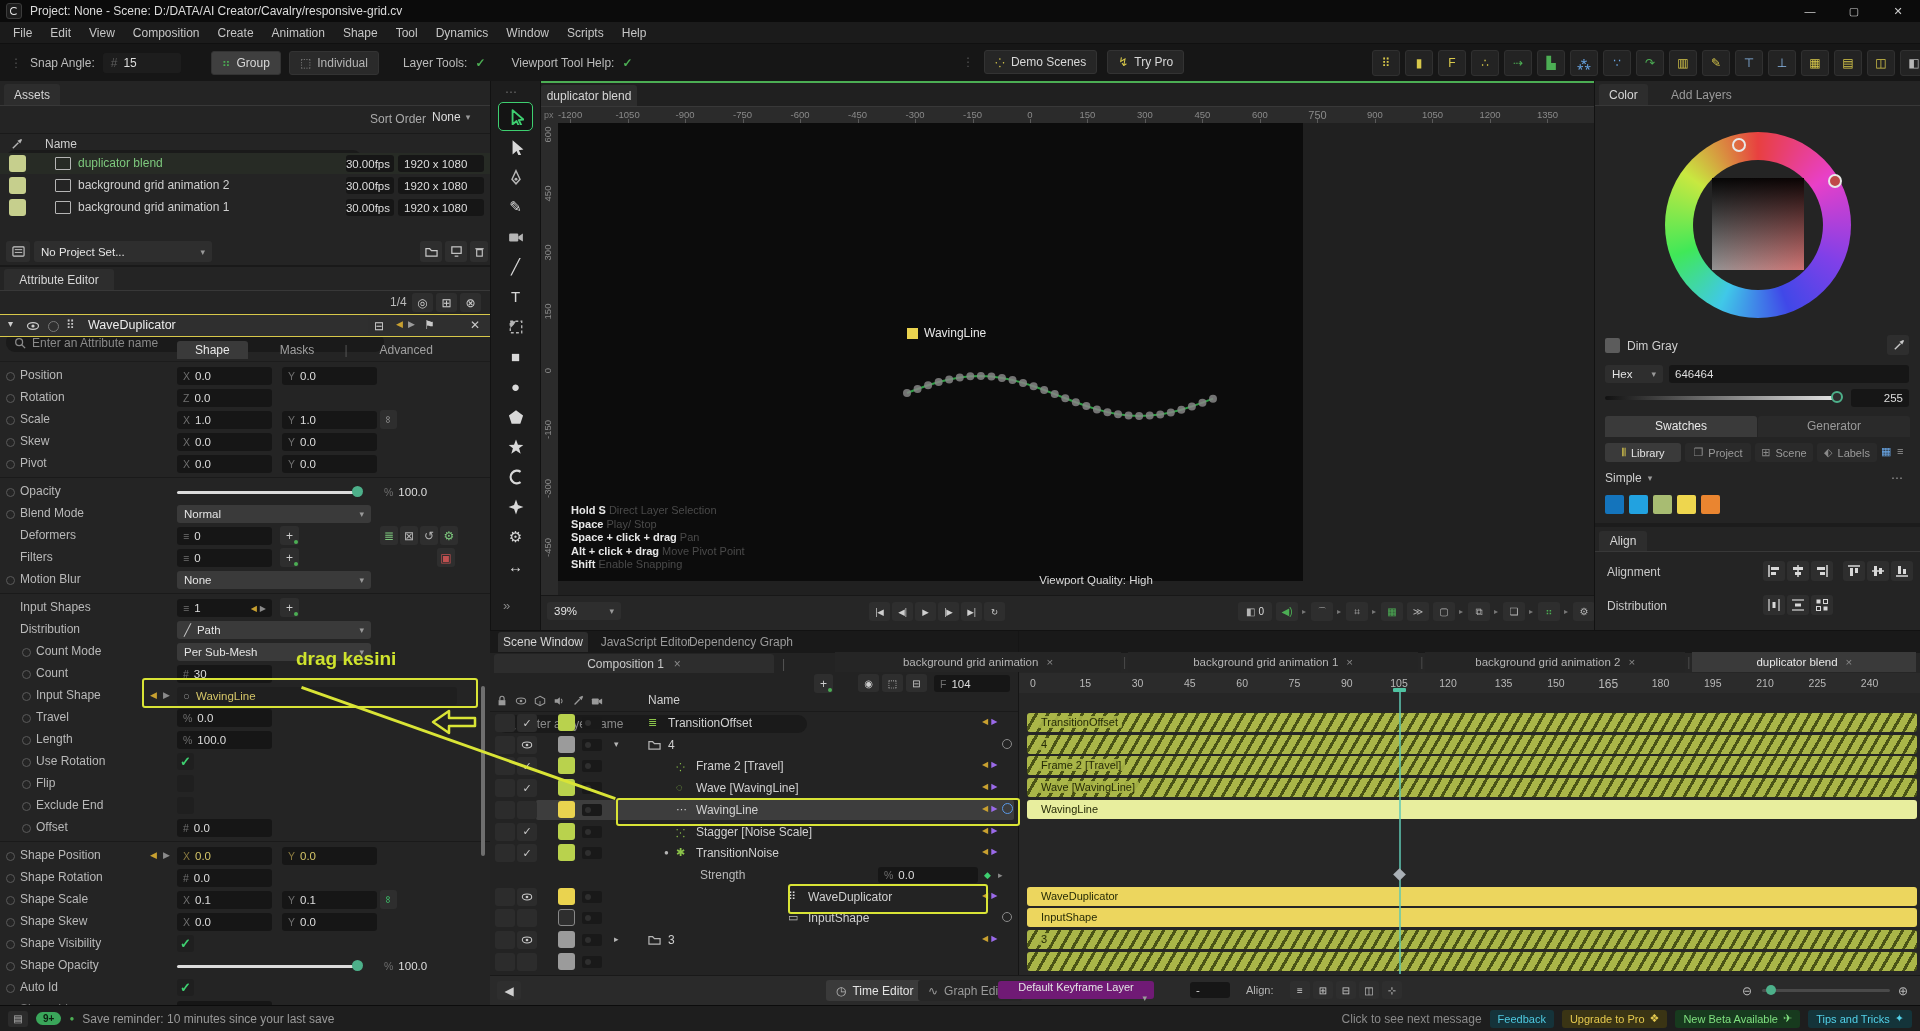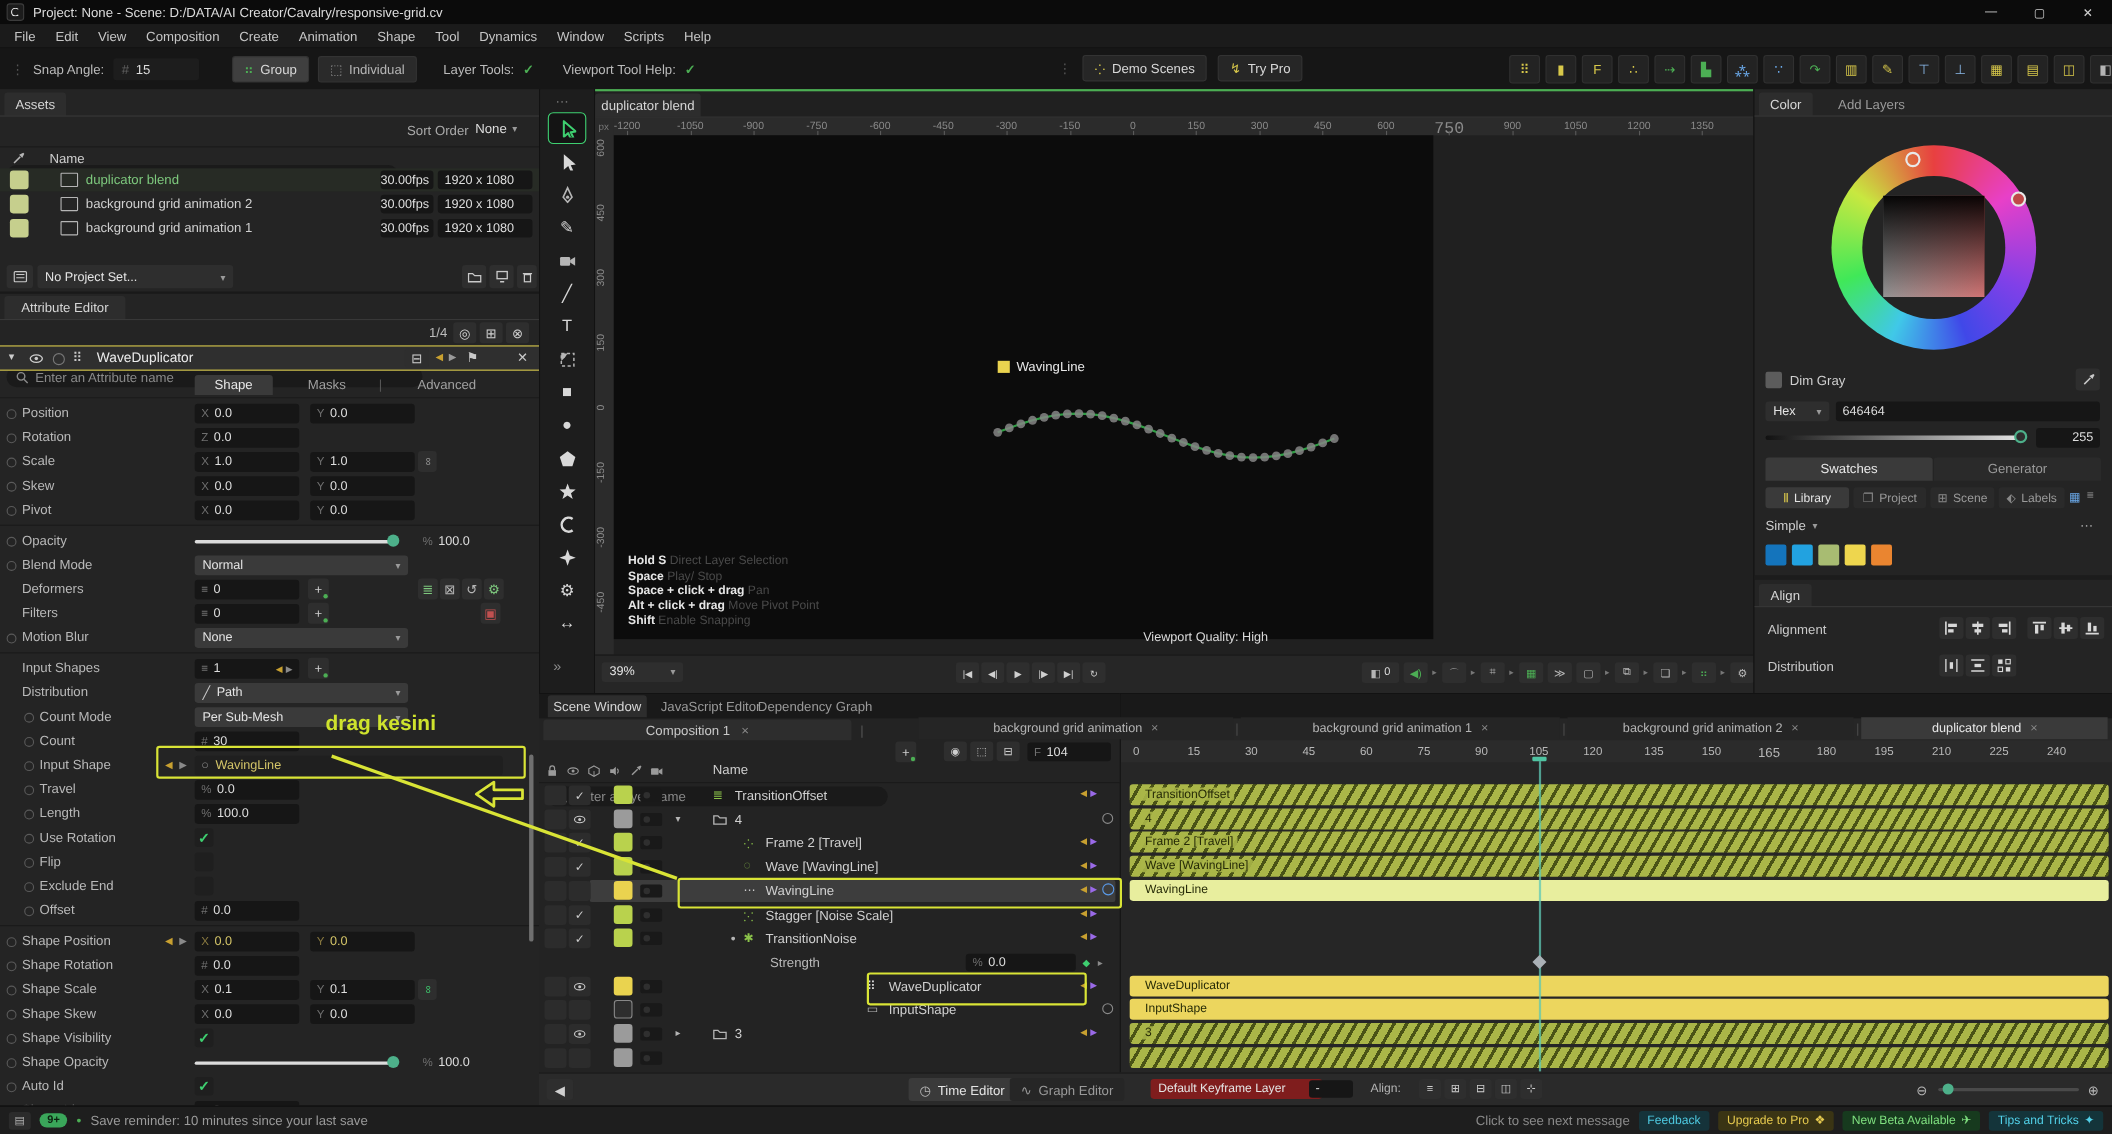--- a/index.html
+++ b/index.html
@@ -623,21 +623,21 @@
       <div class="abs" style="left: 471px; top: 26px; width: 36px; text-align: center; color: rgb(138, 138, 138); font-size: 9.5px;">0</div>
       <div class="abs" style="left: 489px; top: 36px; width: 1px; height: 4px; background: rgb(90, 90, 90);"></div>
       <div class="abs" style="left: 528.495px; top: 26px; width: 36px; text-align: center; color: rgb(138, 138, 138); font-size: 9.5px;">150</div>
       <div class="abs" style="left: 546.495px; top: 36px; width: 1px; height: 4px; background: rgb(90, 90, 90);"></div>
       <div class="abs" style="left: 585.99px; top: 26px; width: 36px; text-align: center; color: rgb(138, 138, 138); font-size: 9.5px;">300</div>
       <div class="abs" style="left: 603.99px; top: 36px; width: 1px; height: 4px; background: rgb(90, 90, 90);"></div>
       <div class="abs" style="left: 643.485px; top: 26px; width: 36px; text-align: center; color: rgb(138, 138, 138); font-size: 9.5px;">450</div>
       <div class="abs" style="left: 661.485px; top: 36px; width: 1px; height: 4px; background: rgb(90, 90, 90);"></div>
       <div class="abs" style="left: 700.98px; top: 26px; width: 36px; text-align: center; color: rgb(138, 138, 138); font-size: 9.5px;">600</div>
       <div class="abs" style="left: 718.98px; top: 36px; width: 1px; height: 4px; background: rgb(90, 90, 90);"></div>
-      <div class="abs" style="left: 758.475px; top: 26px; width: 36px; text-align: center; color: rgb(138, 138, 138); font-size: 15px; font-family: Liberation Mono, monospace;">750</div>
+      <div class="abs" style="left: 758.475px; top: 26px; width: 36px; text-align: center; color: rgb(138, 138, 138); font-size: 11px;">750</div>
       <div class="abs" style="left: 776.475px; top: 36px; width: 1px; height: 4px; background: rgb(90, 90, 90);"></div>
       <div class="abs" style="left: 815.97px; top: 26px; width: 36px; text-align: center; color: rgb(138, 138, 138); font-size: 9.5px;">900</div>
       <div class="abs" style="left: 833.97px; top: 36px; width: 1px; height: 4px; background: rgb(90, 90, 90);"></div>
       <div class="abs" style="left: 873.465px; top: 26px; width: 36px; text-align: center; color: rgb(138, 138, 138); font-size: 9.5px;">1050</div>
       <div class="abs" style="left: 891.465px; top: 36px; width: 1px; height: 4px; background: rgb(90, 90, 90);"></div>
       <div class="abs" style="left: 930.96px; top: 26px; width: 36px; text-align: center; color: rgb(138, 138, 138); font-size: 9.5px;">1200</div>
       <div class="abs" style="left: 948.96px; top: 36px; width: 1px; height: 4px; background: rgb(90, 90, 90);"></div>
       <div class="abs" style="left: 988.455px; top: 26px; width: 36px; text-align: center; color: rgb(138, 138, 138); font-size: 9.5px;">1350</div>
       <div class="abs" style="left: 1006.45px; top: 36px; width: 1px; height: 4px; background: rgb(90, 90, 90);"></div>
       <div class="abs" style="left: -11px; top: 46.02px; width: 34px; text-align: center; color: rgb(138, 138, 138); font-size: 9.5px; transform: rotate(-90deg);">600</div>
@@ -1180,21 +1180,21 @@
   <div id="footerbar" class="abs">
       <div class="abs sqbtn" style="left: 7px; top: 5px; width: 24px; height: 19px;">◀</div>
       <div class="abs flex" style="left: 336px; top: 4px; height: 21px; padding: 0px 10px; background: rgb(58, 58, 58); border-radius: 3px; gap: 6px; color: rgb(228, 228, 228);">
         <span style="color:#b5b5b5;">◷</span>
         <span>Time Editor</span>
       </div>
       <div class="abs flex" style="left: 428px; top: 4px; height: 21px; padding: 0px 10px; background: rgb(38, 38, 38); border-radius: 3px; gap: 6px; color: rgb(154, 154, 154);">
         <span>∿</span>
         <span>Graph Editor</span>
       </div>
-      <div class="abs dd" style="left: 556px; top: 5px; width: 156px; background: #7f1d1d; font-size: 11px;">
+      <div class="abs dd" style="left: 508px; top: 5px; width: 156px; background: #701a75; font-size: 11px; flex-direction: column;">
         <span>Default Keyframe Layer</span>
         <span class="car">▾</span>
       </div>
       <div class="abs fld" style="left: 700px; top: 6px; width: 40px; height: 16px;">-</div>
       <div class="abs" style="left: 756px; top: 8px; color: rgb(181, 181, 181); font-size: 11px;">Align:</div>
       <div class="abs sqbtn" style="left: 800px; top: 5px; width: 20px; height: 18px; font-size: 10px;">≡</div>
       <div class="abs sqbtn" style="left: 823px; top: 5px; width: 20px; height: 18px; font-size: 10px;">⊞</div>
       <div class="abs sqbtn" style="left: 846px; top: 5px; width: 20px; height: 18px; font-size: 10px;">⊟</div>
       <div class="abs sqbtn" style="left: 869px; top: 5px; width: 20px; height: 18px; font-size: 10px;">◫</div>
       <div class="abs sqbtn" style="left: 892px; top: 5px; width: 20px; height: 18px; font-size: 10px;">⊹</div>

